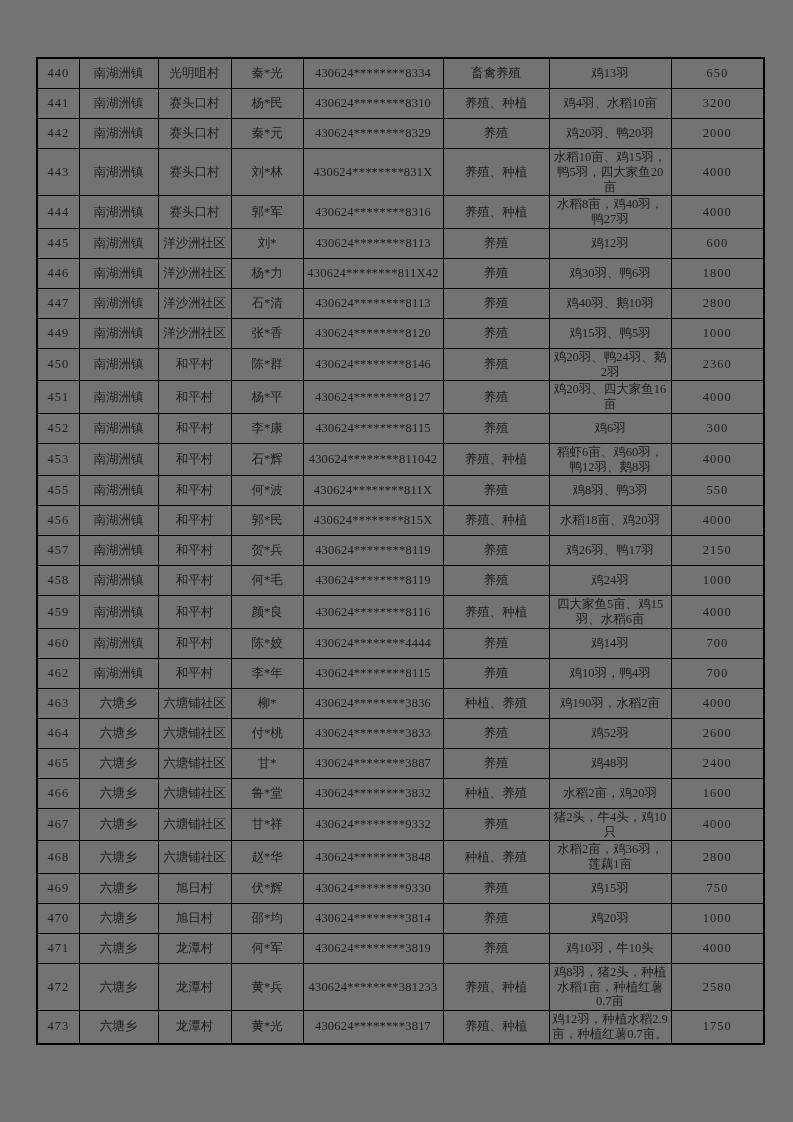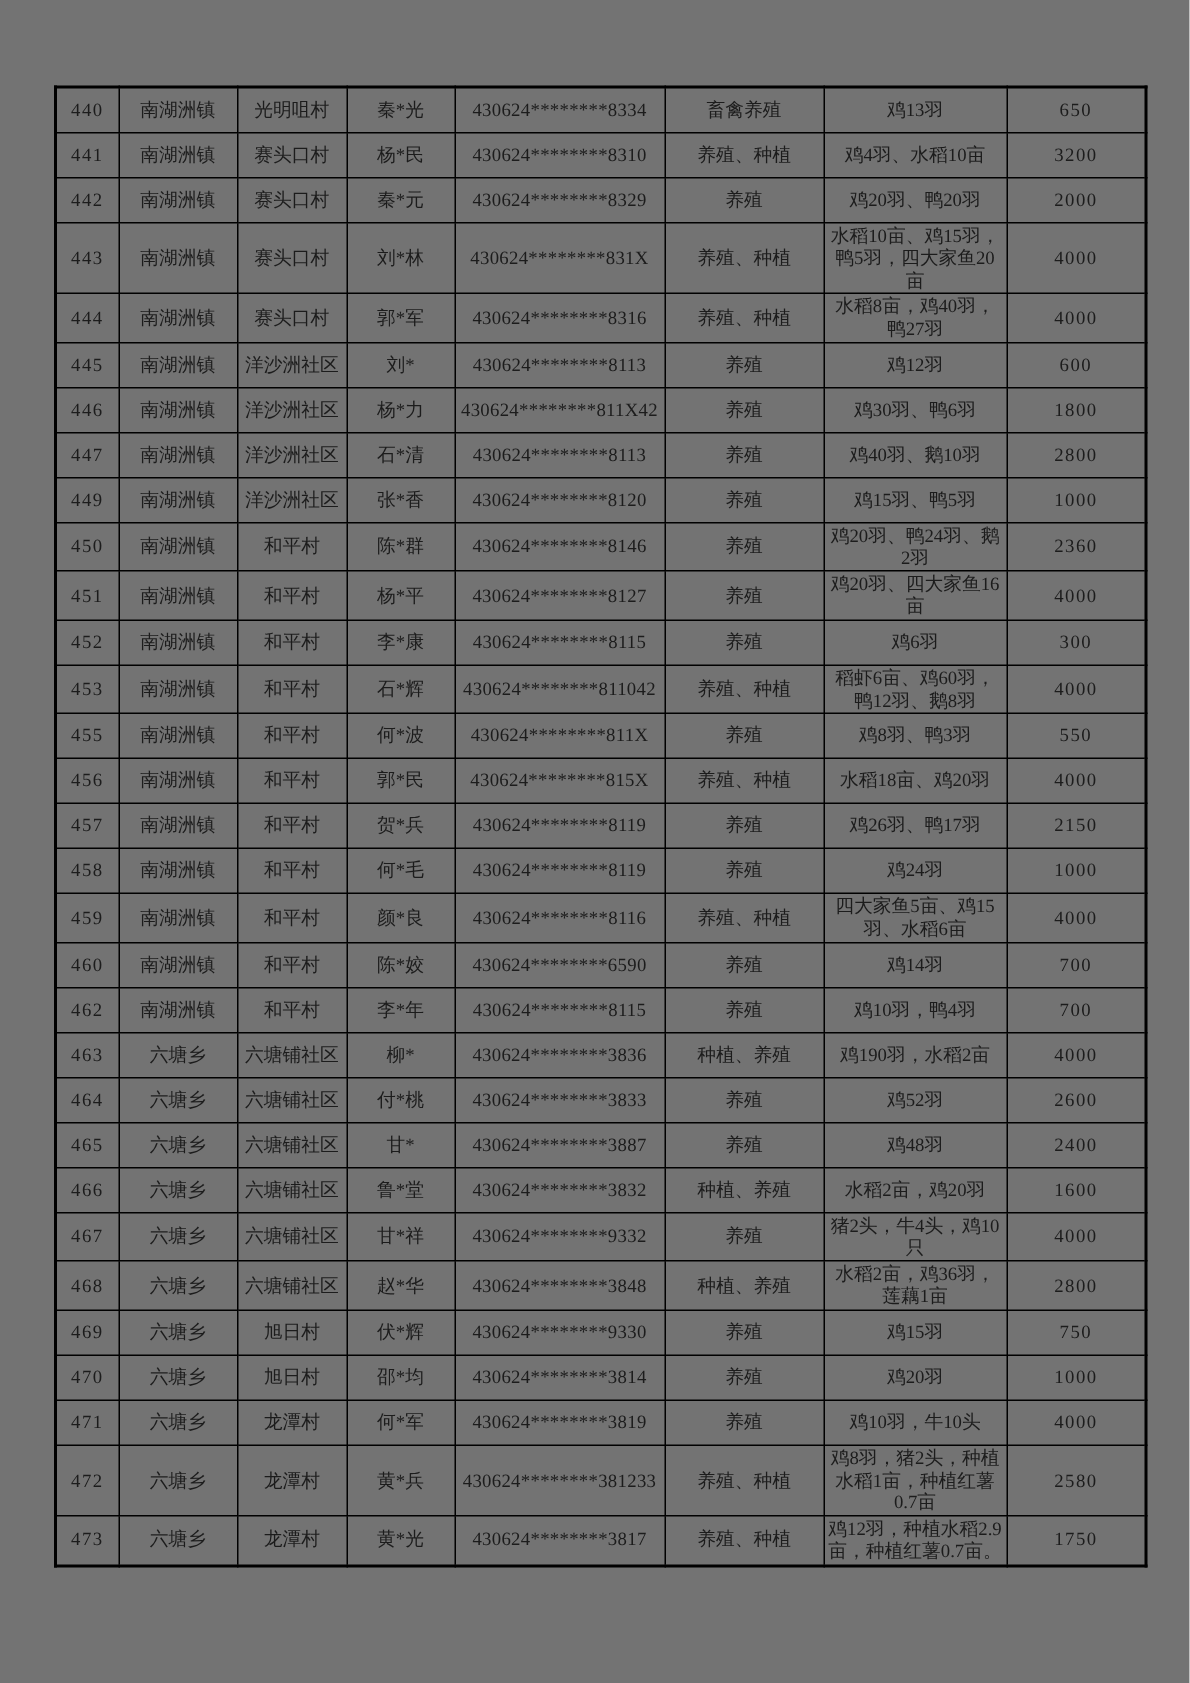--- a/index.html
+++ b/index.html
@@ -234,21 +234,21 @@
           <td class="cell-id-number">430624********8116</td>
           <td class="cell-category">养殖、种植</td>
           <td class="cell-items">四大家鱼5亩、鸡15羽、水稻6亩</td>
           <td class="cell-amount">4000</td>
         </tr>
         <tr>
           <td class="cell-row-number">460</td>
           <td class="cell-town">南湖洲镇</td>
           <td class="cell-village">和平村</td>
           <td class="cell-person-name">陈*姣</td>
-          <td class="cell-id-number">430624********6590</td>
+          <td class="cell-id-number">430624********4444</td>
           <td class="cell-category">养殖</td>
           <td class="cell-items">鸡14羽</td>
           <td class="cell-amount">700</td>
         </tr>
         <tr>
           <td class="cell-row-number">462</td>
           <td class="cell-town">南湖洲镇</td>
           <td class="cell-village">和平村</td>
           <td class="cell-person-name">李*年</td>
           <td class="cell-id-number">430624********8115</td>

